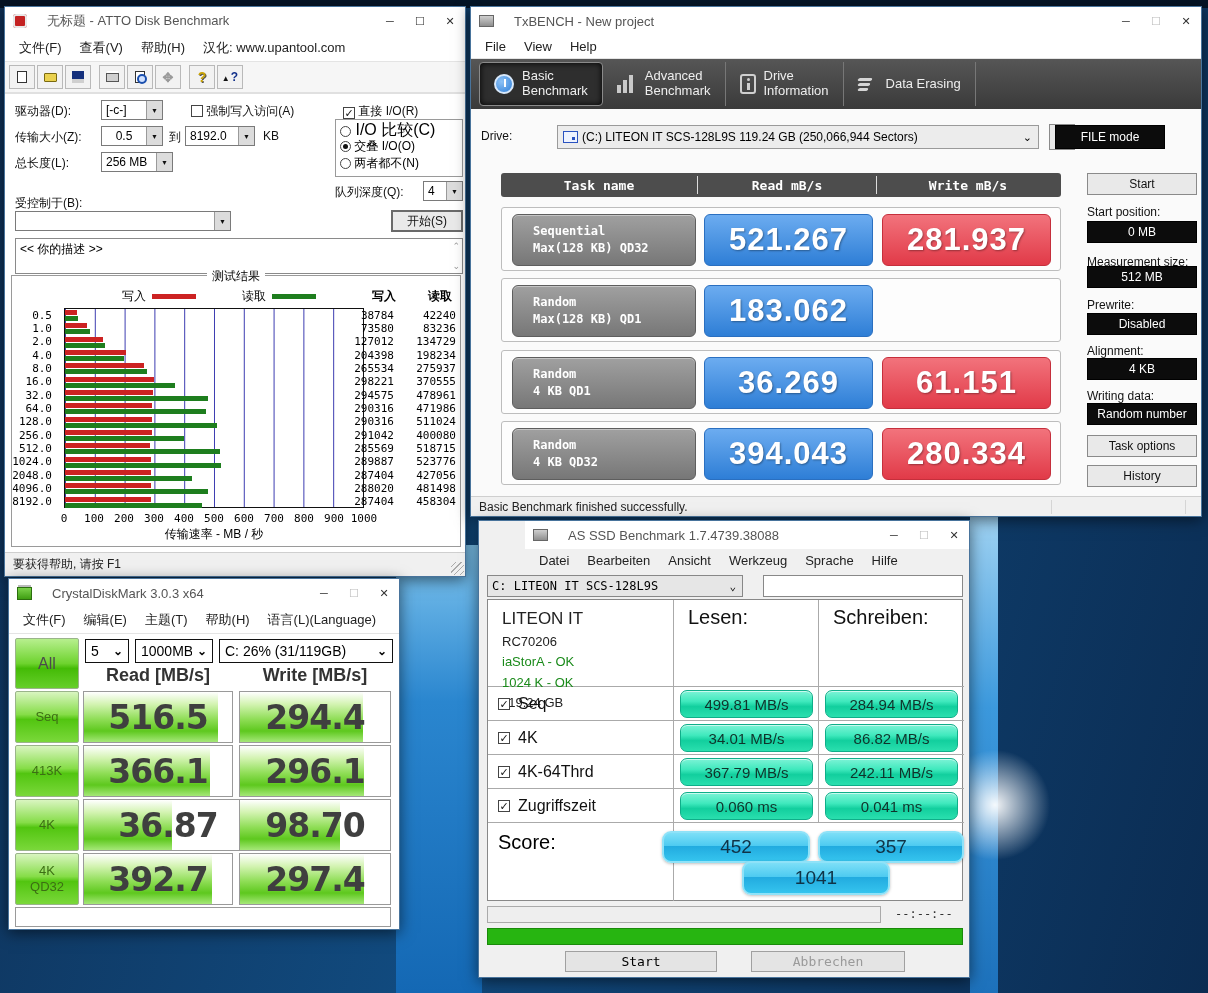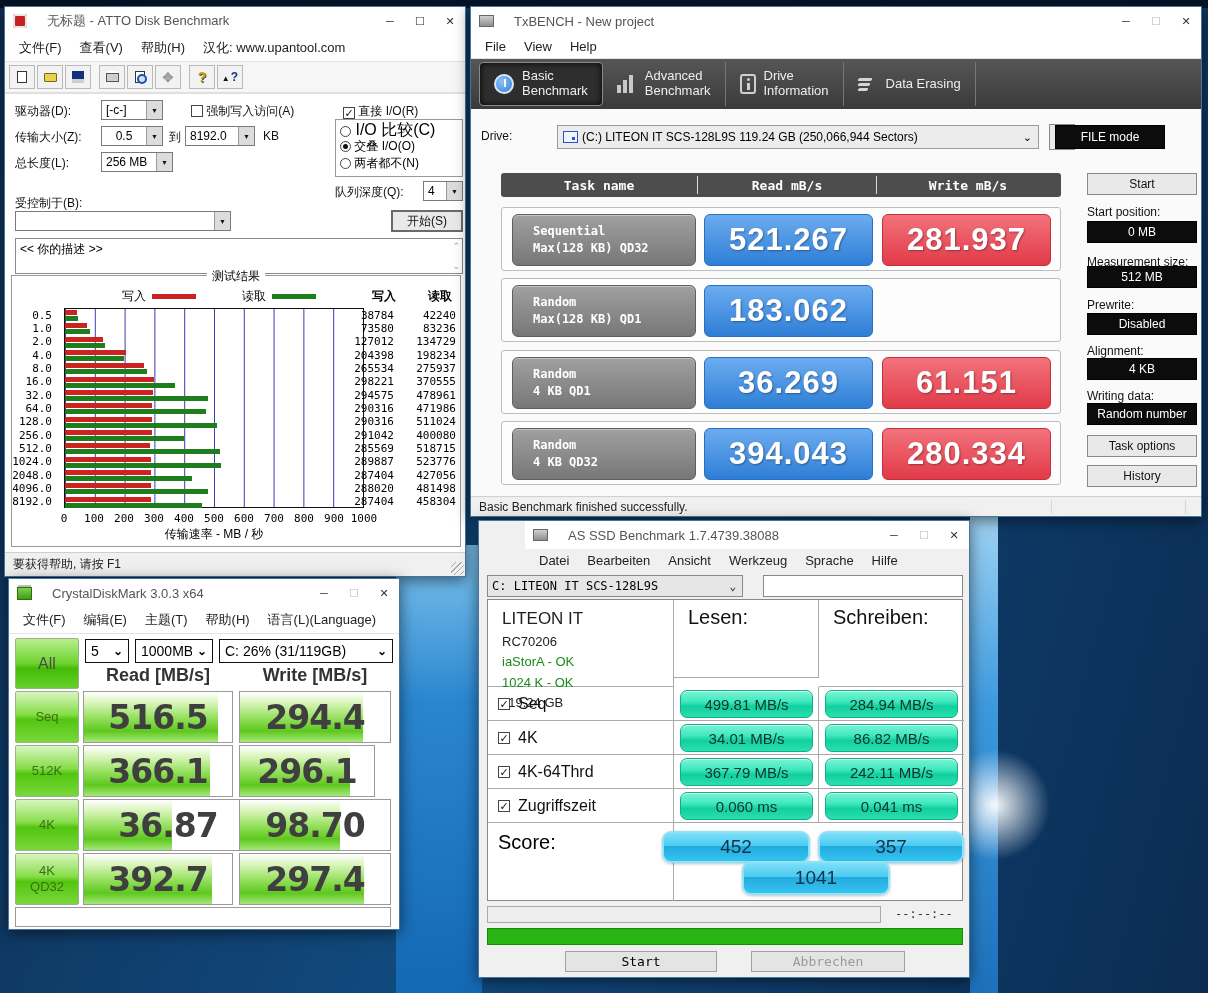--- a/index.html
+++ b/index.html
@@ -538,27 +538,27 @@
         </div>
         <div class="cdm-cell" style="top: 112px; left: 74px; width: 150px;">
           <div class="cdm-fill" style="width: 90.4357%;"></div>
           <div class="cdm-num">516.5</div>
         </div>
         <div class="cdm-cell" style="top: 112px; left: 230px; width: 152px;">
           <div class="cdm-fill" style="width: 82.2979%;"></div>
           <div class="cdm-num">294.4</div>
         </div>
         <div class="cdm-label" style="top: 166px;">
-          <div>512K</div>
+          <div>413K</div>
         </div>
         <div class="cdm-cell" style="top: 166px; left: 74px; width: 150px;">
           <div class="cdm-fill" style="width: 85.4533%;"></div>
           <div class="cdm-num">366.1</div>
         </div>
-        <div class="cdm-cell" style="top: 166px; left: 230px; width: 136px;">
+        <div class="cdm-cell" style="top: 166px; left: 230px; width: 152px;">
           <div class="cdm-fill" style="width: 82.3813%;"></div>
           <div class="cdm-num">296.1</div>
         </div>
         <div class="cdm-label" style="top: 220px;">
           <div>4K</div>
         </div>
         <div class="cdm-cell" style="top: 220px; left: 74px; width: 170px;">
           <div class="cdm-fill" style="width: 52.2224%;"></div>
           <div class="cdm-num">36.87</div>
         </div>
@@ -608,21 +608,21 @@
     <div id="as-empty"></div>
 
     <div id="as-table">
       <div class="as-cell as-info" style="left:0;top:0;width:186px;height:87px;" id="as-info">
           <div class="big" style="color: rgb(34, 34, 34);">LITEON IT</div>
           <div style="color: rgb(34, 34, 34);">RC70206</div>
           <div style="color: rgb(26, 138, 26);">iaStorA - OK</div>
           <div style="color: rgb(26, 138, 26);">1024 K - OK</div>
           <div style="color: rgb(34, 34, 34);">119.24 GB</div>
         </div>
-      <div class="as-cell as-colhead" style="left:186px;top:0;width:145px;height:78px;">Lesen:</div>
+      <div class="as-cell as-colhead" style="left:186px;top:0;width:145px;height:87px;">Lesen:</div>
       <div class="as-cell as-colhead" style="left:331px;top:0;width:145px;height:87px;border-right:none;">Schreiben:</div>
       <div id="as-rows">
           <div class="as-cell as-rowlabel" style="left: 0px; top: 87px; width: 186px; height: 34px;">
             <span class="cb">✓</span>
             <span>Seq</span>
           </div>
           <div class="as-cell" style="left: 186px; top: 87px; width: 145px; height: 34px;">
             <div class="as-pill" style="left: 6px; top: 3px; width: 133px;">499.81 MB/s</div>
           </div>
           <div class="as-cell" style="left: 331px; top: 87px; width: 145px; height: 34px; border-right: none;">

